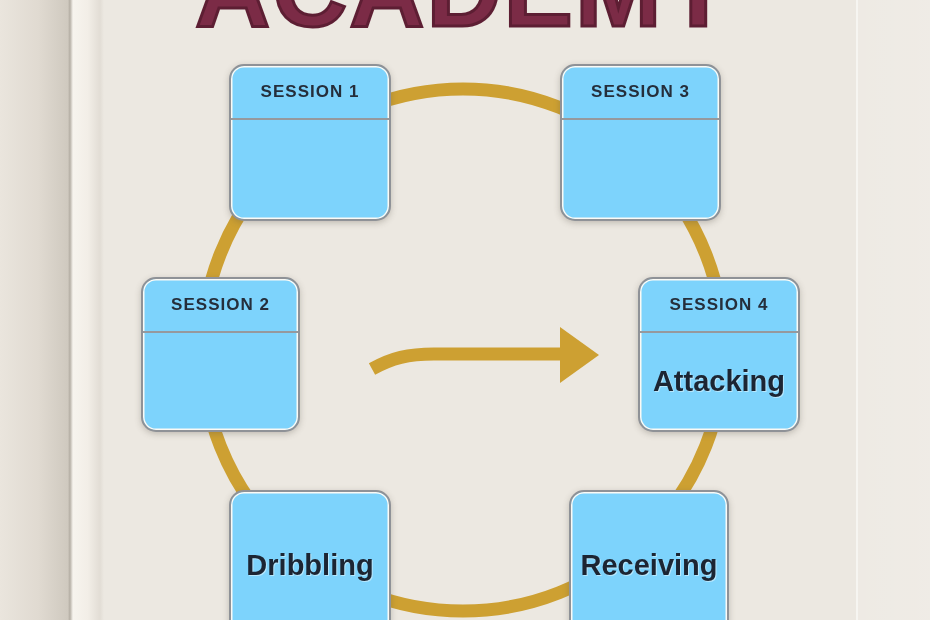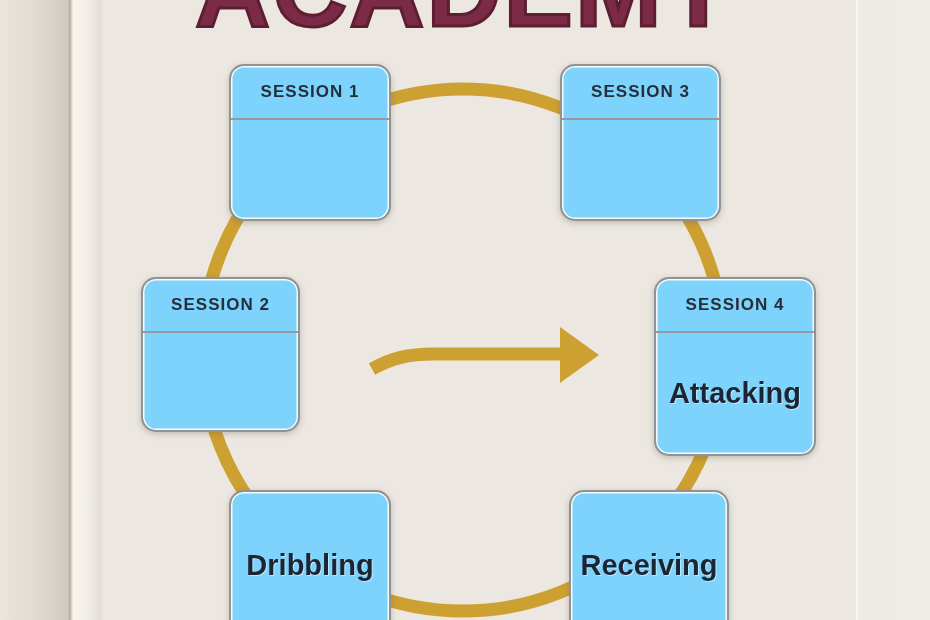--- a/index.html
+++ b/index.html
@@ -56,21 +56,21 @@
     color:#252e3b;
   }
   .card-body{
     flex:1;display:flex;align-items:center;justify-content:center;
     font-size:29px;font-weight:700;color:#1c2533;
     text-shadow:1px 1px 0 rgba(255,255,255,0.45);
   }
   .c1{left:213px;top:64px;width:162px;height:157px;}
   .c3{left:544px;top:64px;width:161px;height:157px;}
   .c2{left:125px;top:277px;width:159px;height:155px;}
-  .c4{left:638px;top:277px;width:162px;height:179px;}
+  .c4{left:622px;top:277px;width:162px;height:155px;}
   .c5{left:213px;top:490px;width:162px;height:150px;}
   .c6{left:553px;top:490px;width:160px;height:150px;}
 </style>
 </head>
 <body>
 
 <div class="wall"></div>
 <div class="page-edge"></div>
 <div class="crease"></div>
 <div class="right-sheen"></div>

